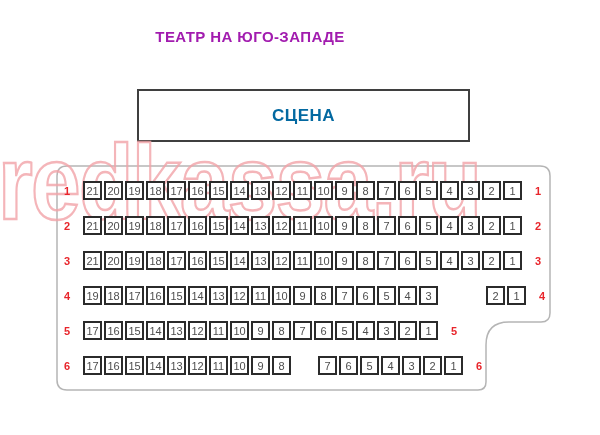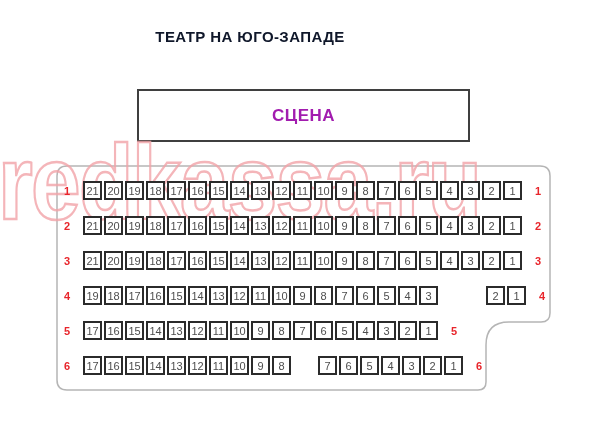--- a/index.html
+++ b/index.html
@@ -4,30 +4,30 @@
 <style>
   html,body{margin:0;padding:0;}
   body{
     width:600px;height:435px;position:relative;overflow:hidden;
     background:#ffffff;
     font-family:"Liberation Sans", sans-serif;
   }
   .page-title{
     position:absolute;top:28px;left:0;width:500px;
     text-align:center;font-size:15px;font-weight:bold;
-    color:#0f172a;letter-spacing:0.4px;z-index:5;
+    color:#a21caf;letter-spacing:0.4px;z-index:5;
   }
   .stage-box{
     position:absolute;left:137px;top:89px;width:333px;height:53px;
     border:2px solid #3f3f3f;box-sizing:border-box;
     display:flex;align-items:center;justify-content:center;
     background:transparent;z-index:0;
   }
   .stage-label{
-    font-size:17px;color:#a21caf;letter-spacing:0.5px;font-weight:bold;
+    font-size:17px;color:#0369a1;letter-spacing:0.5px;font-weight:bold;
   }
   .watermark{
     position:absolute;top:130px;left:-2px;width:700px;
     font-size:105px;font-weight:bold;line-height:1;
     white-space:nowrap;letter-spacing:-2px;
     color:transparent;
     -webkit-text-stroke:2.5px #f2a3a8;
     transform:scaleX(0.85);transform-origin:left top;
     opacity:0.8;z-index:1;pointer-events:none;
   }

